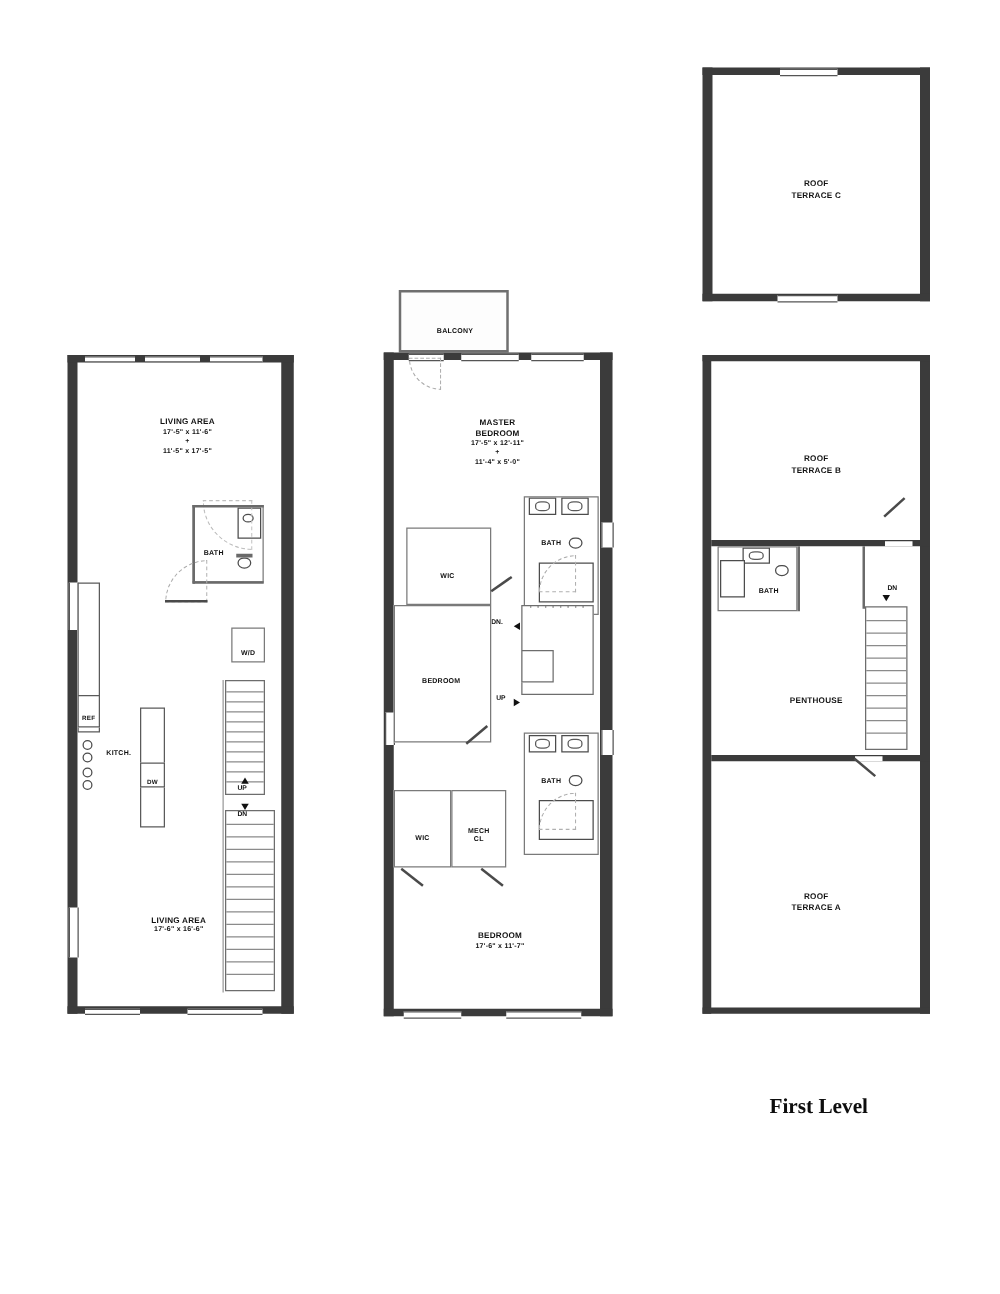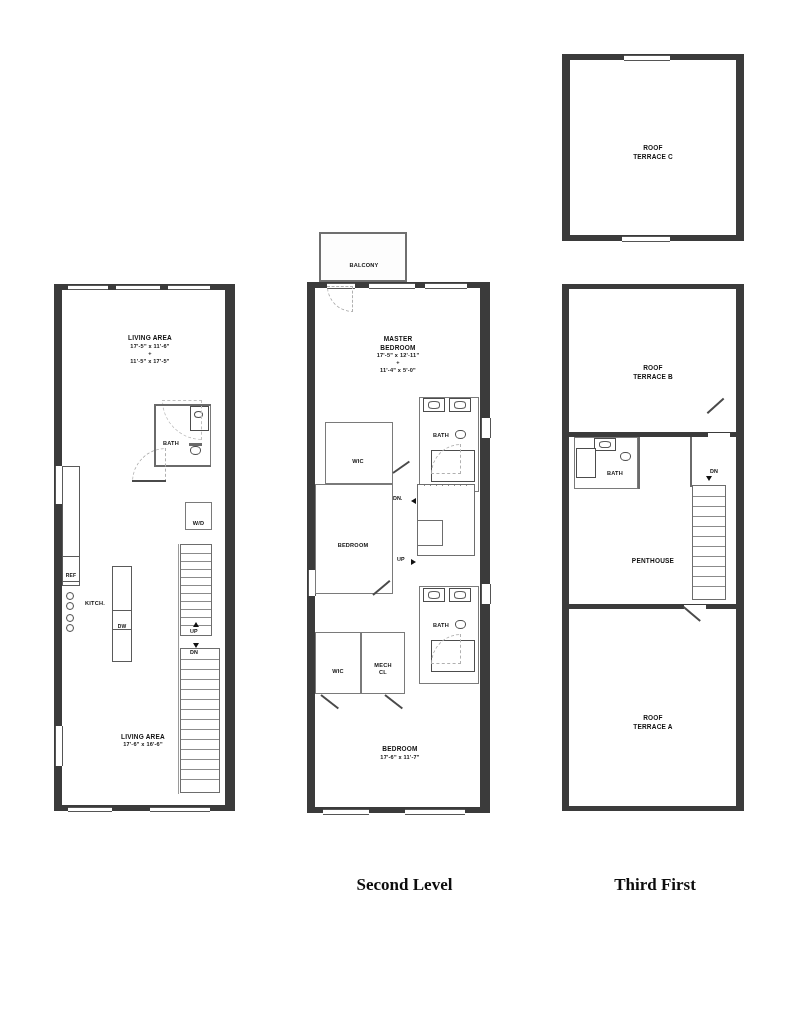--- a/index.html
+++ b/index.html
@@ -397,23 +397,20 @@
     <div class="doorleaf" style="left:80px; top:462px; width:22px; height:2px; transform:rotate(38deg); transform-origin:left center;"></div>
 
     <div class="label small" style="left:50px; top:504px; width:90px; font-size:6.5px;">
       <span>BEDROOM</span>
     </div>
     <div class="label dim" style="left:50px; top:514px; width:90px;">
       <span>17'-6" x 11'-7"</span>
     </div>
   </div>
 
-  <div class="level-title" style="left:312px; top:875px; width:185px;">
-    <span>Second Level</span>
-  </div>
 
   <div class="plan" style="left:558px; top:50px; width:190px; height:195px;">
     <div class="wall" style="left:4px; top:4px; width:8px; height:187px;"></div>
     <div class="wall" style="left:178px; top:4px; width:8px; height:187px;"></div>
     <div class="wall" style="left:4px; top:4px; width:182px; height:6px;"></div>
     <div class="wall" style="left:4px; top:185px; width:182px; height:6px;"></div>
     <div class="thinwall" style="left:66px; top:5px; width:46px; height:4px; background:#fff; border-top:1px solid #555; border-bottom:1px solid #555;"></div>
     <div class="thinwall" style="left:64px; top:186px; width:48px; height:4px; background:#fff; border-top:1px solid #555; border-bottom:1px solid #555;"></div>
     <div class="label" style="left:50px; top:85px; width:90px; white-space:pre-line;">
       <span>ROOF
@@ -473,16 +470,16 @@
     <div class="thinwall" style="left:132px; top:157px; width:2px; height:50px;"></div>
     <div class="thinwall" style="left:80px; top:157px; width:2px; height:52px;"></div>
 
     <div class="label" style="left:48px; top:425px; width:94px; white-space:pre-line;">
       <span>ROOF
 TERRACE A</span>
     </div>
   </div>
 
   <div class="level-title" style="left:565px; top:875px; width:180px;">
-    <span>Third First</span>
+    <span>First Level</span>
   </div>
 
 </div>
 
 </body></html>

